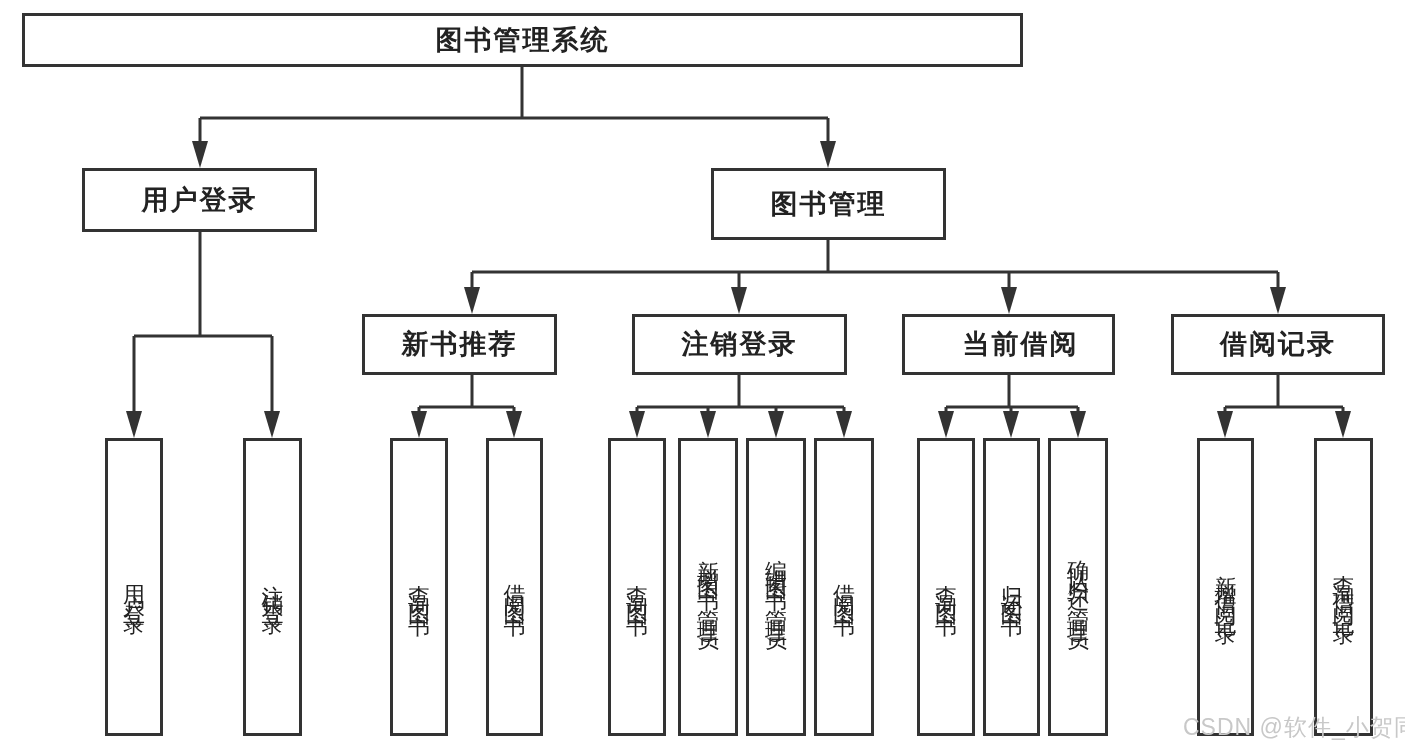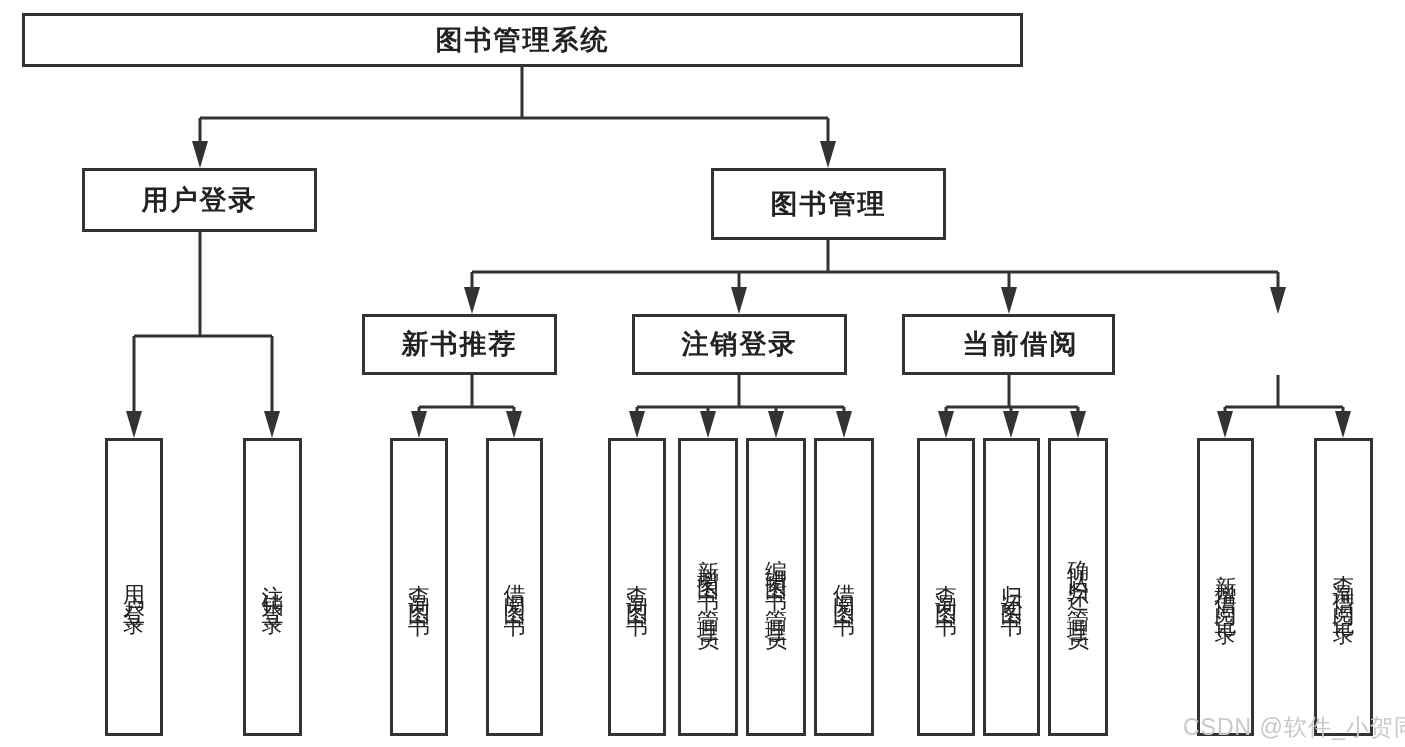--- a/index.html
+++ b/index.html
@@ -111,20 +111,23 @@
       </div>
       <div class="node horizontal" style="left: 362px; top: 314px; width: 195px; height: 61px;">
         <span class="label">新书推荐</span>
       </div>
       <div class="node horizontal" style="left: 632px; top: 314px; width: 215px; height: 61px;">
         <span class="label">注销登录</span>
       </div>
       <div class="node horizontal" style="left: 902px; top: 314px; width: 213px; height: 61px; padding-left: 24px;">
         <span class="label">当前借阅</span>
       </div>
+      <div class="node horizontal" style="left: 1171px; top: 314px; width: 214px; height: 61px;">
+        <span class="label">借阅记录</span>
+      </div>
       <div class="node vertical" style="left: 105px; top: 438px; width: 58px; height: 298px;">
         <span class="label">用户登录</span>
       </div>
       <div class="node vertical" style="left: 243px; top: 438px; width: 59px; height: 298px;">
         <span class="label">注销登录</span>
       </div>
       <div class="node vertical" style="left: 390px; top: 438px; width: 58px; height: 298px;">
         <span class="label">查询图书</span>
       </div>
       <div class="node vertical" style="left: 486px; top: 438px; width: 57px; height: 298px;">

